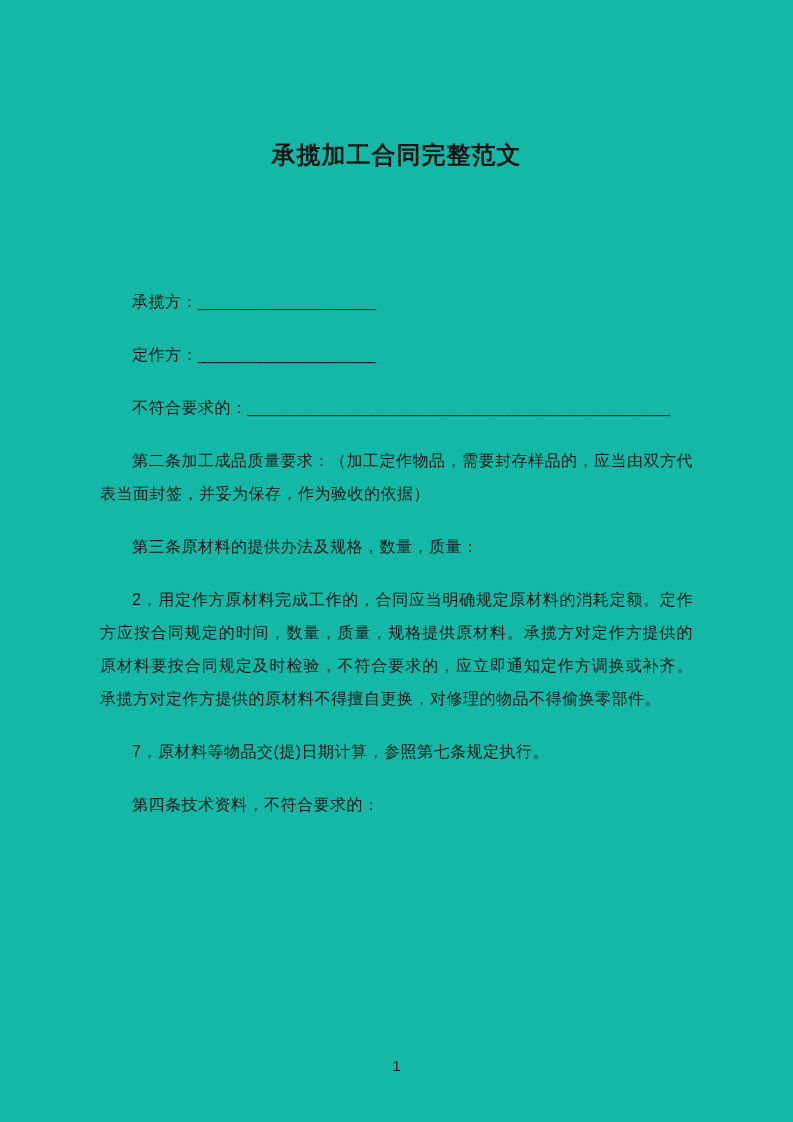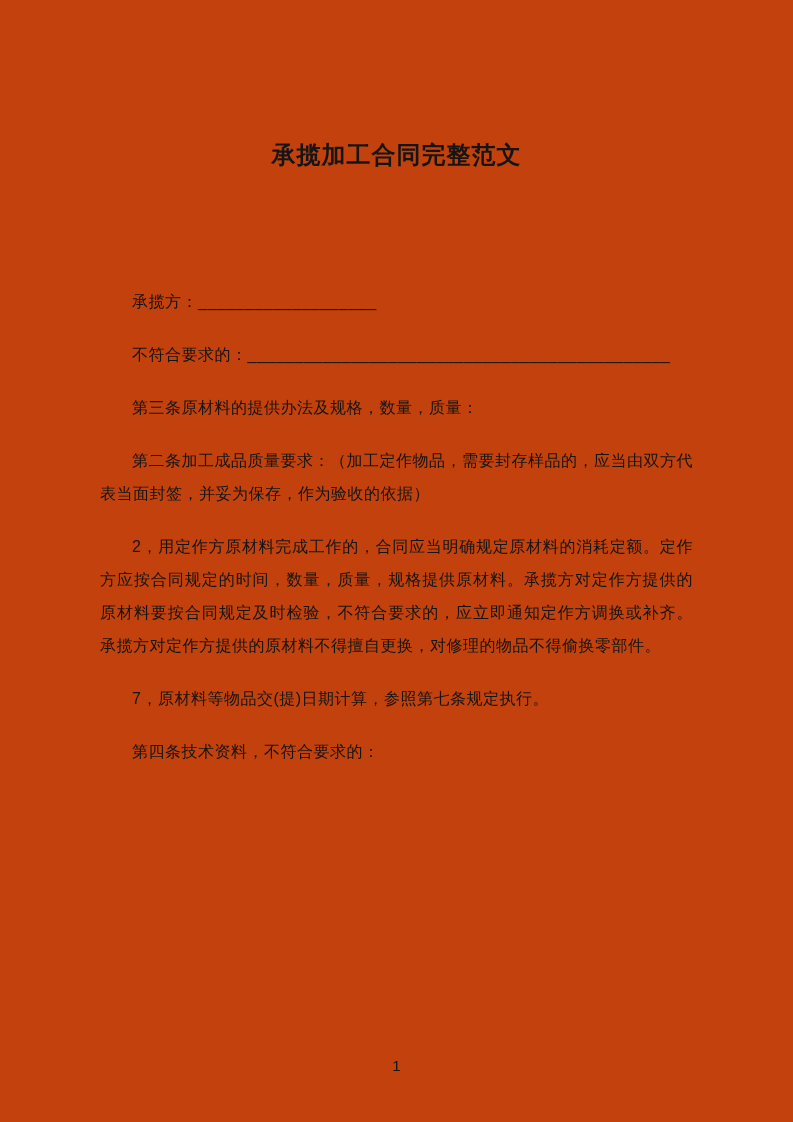--- a/index.html
+++ b/index.html
@@ -5,21 +5,21 @@
   html, body {
     margin: 0;
     padding: 0;
     background: #ffffff;
   }
   .page {
     position: relative;
     width: 793px;
     height: 1122px;
     margin: 0 auto;
-    background: #c2410c;
+    background: #14b8a6;
     overflow: hidden;
     font-family: "Liberation Sans", "DejaVu Sans", sans-serif;
     color: #151515;
   }
   .doc-title {
     margin: 0;
     padding-top: 141px;
     text-align: center;
     font-size: 24px;
     line-height: 28px;
@@ -53,27 +53,28 @@
 </head>
 <body>
 
 <div class="page">
 
   <h1 class="doc-title">承揽加工合同完整范文</h1>
 
   <div class="doc-body">
     <p class="para">承揽方：___________________</p>
 
+    <p class="para">定作方：___________________</p>
 
 
     <p class="para">不符合要求的：_____________________________________________</p>
 
+    <p class="para">第二条加工成品质量要求：（加工定作物品，需要封存样品的，应当由双方代表当面封签，并妥为保存，作为验收的依据）</p>
+
     <p class="para">第三条原材料的提供办法及规格，数量，质量：</p>
-
-    <p class="para">第二条加工成品质量要求：（加工定作物品，需要封存样品的，应当由双方代表当面封签，并妥为保存，作为验收的依据）</p>
 
 
     <p class="para">2，用定作方原材料完成工作的，合同应当明确规定原材料的消耗定额。定作方应按合同规定的时间，数量，质量，规格提供原材料。承揽方对定作方提供的原材料要按合同规定及时检验，不符合要求的，应立即通知定作方调换或补齐。承揽方对定作方提供的原材料不得擅自更换，对修理的物品不得偷换零部件。</p>
 
     <p class="para">7，原材料等物品交(提)日期计算，参照第七条规定执行。</p>
 
     <p class="para">第四条技术资料，不符合要求的：</p>
   </div>
 
   <div class="page-number">1</div>

